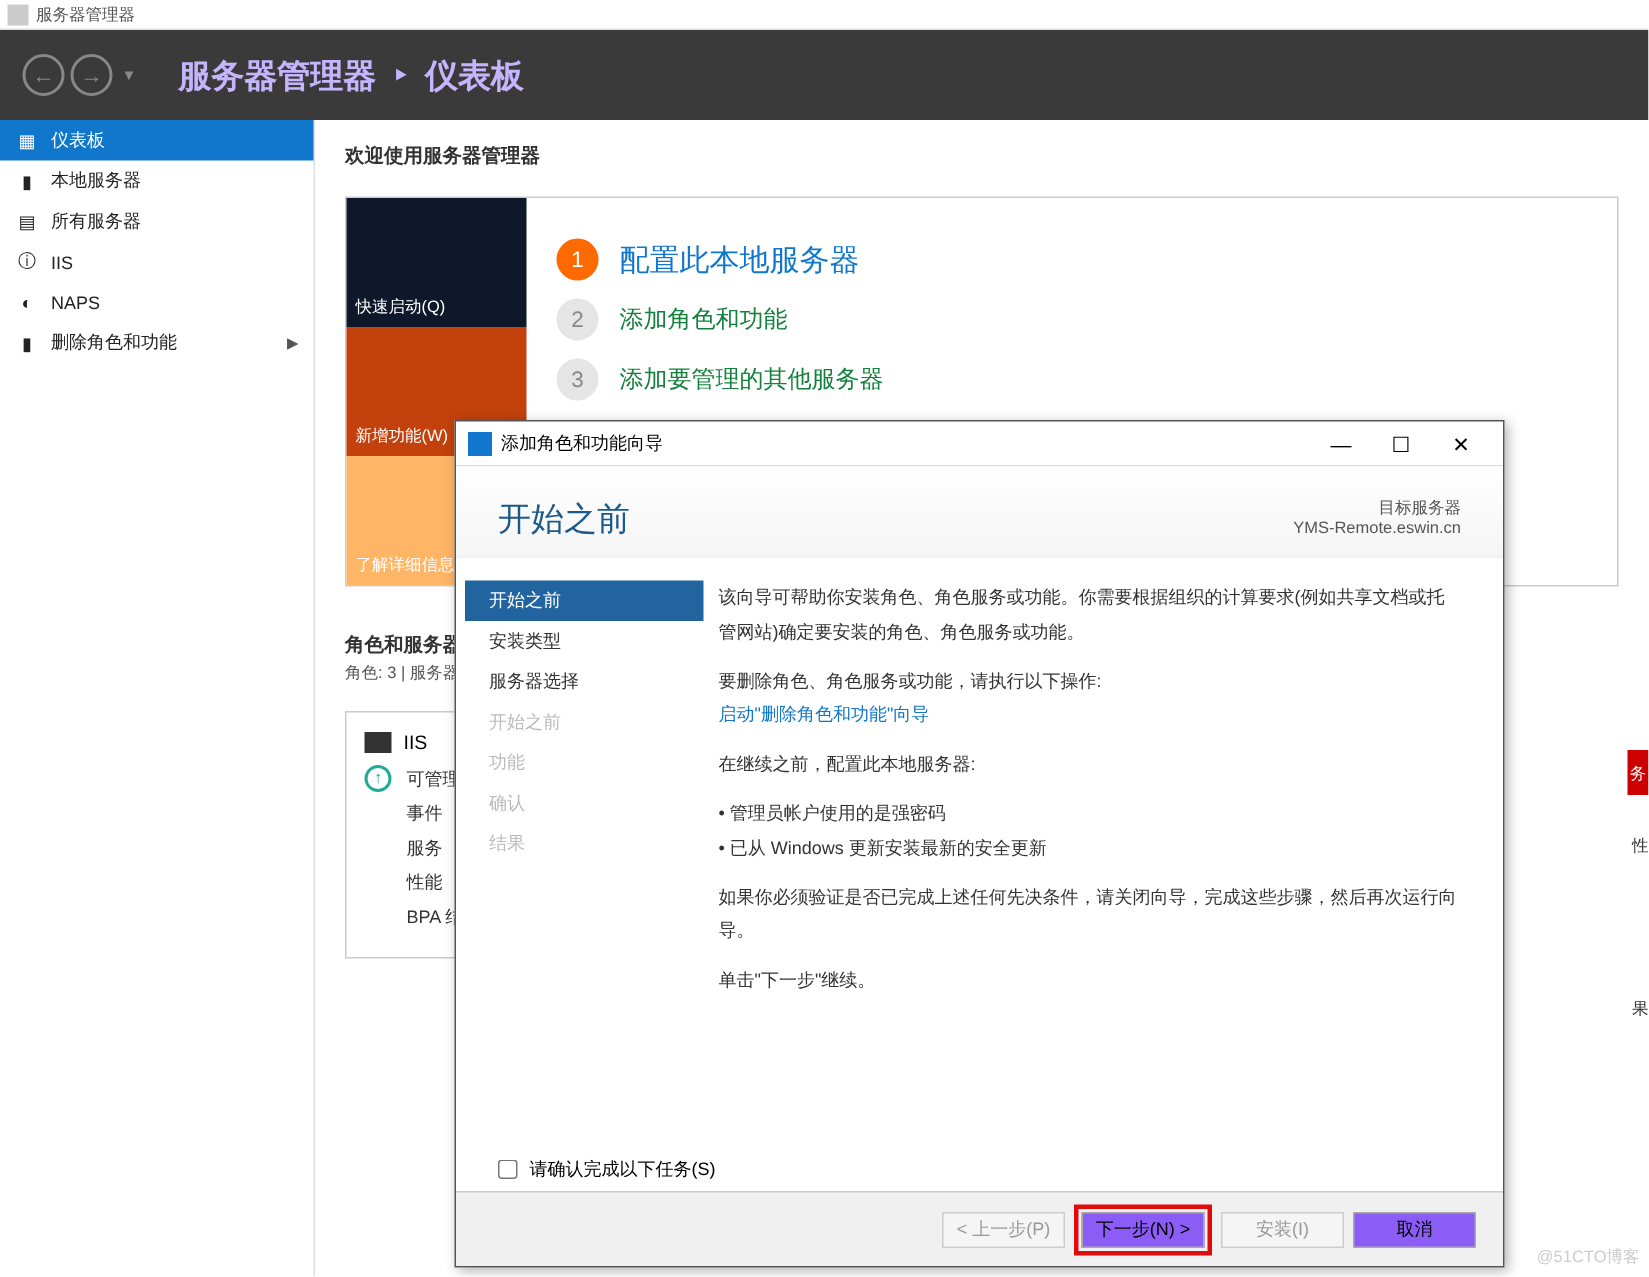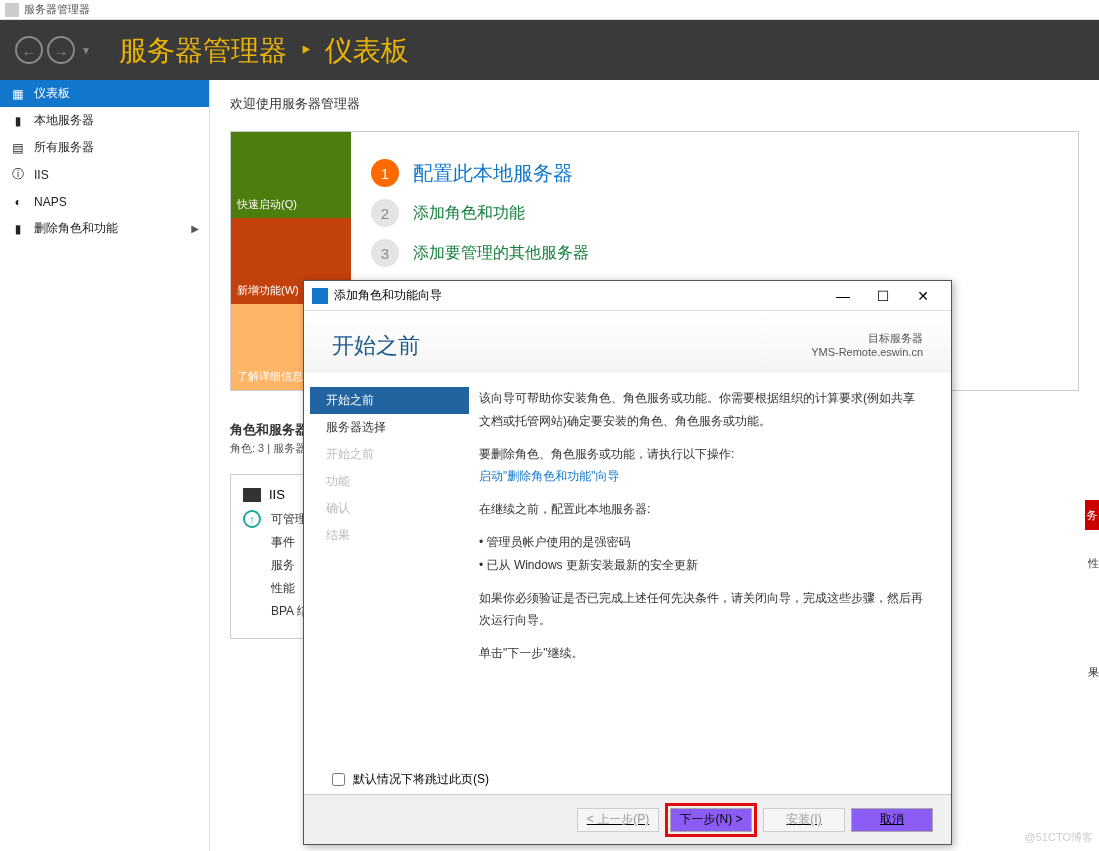--- a/index.html
+++ b/index.html
@@ -4,36 +4,36 @@
 <style>
 * { box-sizing: border-box; margin: 0; padding: 0; font-family: "Microsoft YaHei", "Segoe UI", sans-serif; }
 body { width: 1099px; height: 851px; background: #fff; overflow: hidden; position: relative; }
 
 .titlebar { height: 20px; background: #fff; border-bottom: 1px solid #ddd; display: flex; align-items: center; padding: 0 5px; font-size: 11px; color: #555; }
 .titlebar .icon { width: 14px; height: 14px; background: #ccc; margin-right: 5px; }
 
 .header { height: 60px; background: #3a3a3a; display: flex; align-items: center; padding: 0 15px; color: #fff; }
 .nav-arrow { width: 28px; height: 28px; border: 2px solid #888; border-radius: 50%; display: flex; align-items: center; justify-content: center; color: #888; margin-right: 4px; font-size: 15px; }
 .nav-dd { color: #888; margin: 0 8px 0 2px; font-size: 10px; }
-.breadcrumb { font-size: 28px; color: #eab308; margin-left: 20px; }
+.breadcrumb { font-size: 22px; color: #c4b5fd; margin-left: 20px; font-weight: bold; }
 
 .main { display: flex; height: 771px; }
 
 .sidebar { width: 210px; background: #fff; border-right: 1px solid #ddd; }
 .side-item { height: 27px; display: flex; align-items: center; padding: 0 10px; font-size: 12px; color: #222; cursor: pointer; }
 .side-item.active { background: #1177cc; color: #fff; }
 .side-item .s-icon { width: 16px; height: 16px; margin-right: 8px; display: flex; align-items: center; justify-content: center; font-size: 12px; }
 .side-item .chev { margin-left: auto; font-size: 10px; color: #555; }
 
 .content { flex: 1; background: #fff; padding: 15px 20px; position: relative; }
-.welcome { font-size: 13px; color: #333; margin-bottom: 18px; font-weight: normal; }
+.welcome { font-size: 13px; color: #333; margin-bottom: 18px; font-weight: bold; }
 .dash-tile { display: flex; border: 1px solid #ccc; margin-bottom: 30px; min-height: 260px; }
 .tile-sidebar { width: 120px; display: flex; flex-direction: column; font-size: 11px; color: #fff; }
 .ts-block { flex: 1; display: flex; align-items: flex-end; padding: 6px; }
-.ts-q { background: #4d7c0f; }
+.ts-q { background: #0f172a; }
 .ts-n { background: #c2410c; }
 .ts-l { background: #ffb566; }
 .tile-body { flex: 1; padding: 15px 20px; }
 .step { display: flex; align-items: center; margin: 12px 0; font-size: 16px; }
 .step .num { width: 28px; height: 28px; border-radius: 50%; display: flex; align-items: center; justify-content: center; margin-right: 14px; font-size: 15px; }
 .step.a .num { background: #ff6a00; color: #fff; }
 .step.b .num { background: #e5e5e5; color: #888; }
 .step.a .lbl { color: #1177cc; font-size: 20px; }
 .step.b .lbl { color: #15803d; }
 
@@ -44,21 +44,21 @@
 .group-title { display: flex; align-items: center; font-size: 13px; margin-bottom: 8px; }
 .group-title .g-icon { width: 18px; height: 14px; background: #333; margin-right: 8px; }
 .stat-row { display: flex; align-items: center; font-size: 12px; margin: 6px 0; color: #333; }
 .stat-icon { width: 18px; height: 18px; border: 2px solid #2a9; border-radius: 50%; display: flex; align-items: center; justify-content: center; margin-right: 10px; color: #2a9; font-size: 11px; }
 
 .right-bar { position: absolute; right: 0; top: 500px; width: 14px; height: 30px; background: #c00; color: #fff; font-size: 11px; display: flex; align-items: center; justify-content: center; }
 .rb2 { position: absolute; right: 0; top: 556px; font-size: 11px; color: #333; }
 .rb3 { position: absolute; right: 0; top: 665px; font-size: 11px; color: #333; }
 
 
-.dialog { position: absolute; left: 303px; top: 280px; width: 649px; height: 565px; background: #fff; border: 1px solid #555; box-shadow: 2px 2px 8px rgba(0,0,0,0.3); display: flex; flex-direction: column; }
+.dialog { position: absolute; left: 303px; top: 280px; width: 700px; height: 565px; background: #fff; border: 1px solid #555; box-shadow: 2px 2px 8px rgba(0,0,0,0.3); display: flex; flex-direction: column; }
 .dlg-title { height: 30px; display: flex; align-items: center; padding: 0 8px; border-bottom: 1px solid #ddd; font-size: 12px; }
 .dlg-title .d-icon { width: 16px; height: 16px; background: #1177cc; margin-right: 6px; }
 .dlg-title .spacer { flex: 1; }
 .dlg-ctrl { width: 40px; text-align: center; font-size: 14px; cursor: pointer; }
 
 .dlg-head { padding: 20px 28px 10px; display: flex; justify-content: space-between; align-items: flex-start; border-bottom: 1px solid #eee; background: linear-gradient(#fff, #f5f5f5); }
 .dlg-head h1 { font-size: 22px; color: #1a5a8a; font-weight: normal; }
 .dlg-target { text-align: right; font-size: 11px; color: #555; }
 
 .dlg-body { flex: 1; display: flex; padding: 0; }
@@ -70,21 +70,21 @@
 
 .dlg-content { flex: 1; padding: 15px 28px 10px 10px; font-size: 12px; color: #333; line-height: 1.9; }
 .dlg-content p { margin-bottom: 10px; }
 .dlg-content .link { color: #1177cc; cursor: pointer; }
 .dlg-content .bullets { margin: 4px 0 10px; }
 .dlg-content .bullets div::before { content: "• "; }
 
 .dlg-skip { padding: 6px 28px; font-size: 12px; display: flex; align-items: center; }
 .dlg-skip input { margin-right: 8px; }
 
-.dlg-footer { height: 50px; border-top: 1px solid #ccc; display: flex; align-items: center; justify-content: flex-end; padding: 0 18px; gap: 6px; background: #f0f0f0; text-decoration: underline; }
+.dlg-footer { height: 50px; border-top: 1px solid #ccc; display: flex; align-items: center; justify-content: flex-end; padding: 0 18px; gap: 6px; background: #f0f0f0; }
 .btn { min-width: 82px; height: 24px; font-size: 12px; background: #8b5cf6; border: 1px solid #aaa; cursor: pointer; }
 .btn[disabled] { color: #999; border-color: #ccc; background: #f5f5f5; }
 .highlight { border: 3px solid #e00c0c; padding: 2px; }
 .highlight .btn { margin: 0; }
 .watermark { position: absolute; right: 6px; bottom: 6px; font-size: 11px; color: #ccc; text-align: right; }
 </style>
 </head>
 <body>
 
 <div class="titlebar">
@@ -214,20 +214,21 @@
     <h1>开始之前</h1>
     <div class="dlg-target">
       <div>目标服务器</div>
       <div>YMS-Remote.eswin.cn</div>
     </div>
   </div>
 
   <div class="dlg-body">
     <div class="dlg-steps">
       <div class="dlg-step active">开始之前</div>
+      <div class="dlg-step enabled">安装类型</div>
       <div class="dlg-step enabled">服务器选择</div>
       <div class="dlg-step disabled">开始之前</div>
       <div class="dlg-step disabled">功能</div>
       <div class="dlg-step disabled">确认</div>
       <div class="dlg-step disabled">结果</div>
     </div>
     <div class="dlg-content">
       <p>该向导可帮助你安装角色、角色服务或功能。你需要根据组织的计算要求(例如共享文档或托管网站)确定要安装的角色、角色服务或功能。</p>
       <p>
         <span>要删除角色、角色服务或功能，请执行以下操作:</span><br>
@@ -238,21 +239,21 @@
         <div>管理员帐户使用的是强密码</div>
         <div>已从 Windows 更新安装最新的安全更新</div>
       </div>
       <p>如果你必须验证是否已完成上述任何先决条件，请关闭向导，完成这些步骤，然后再次运行向导。</p>
       <p>单击"下一步"继续。</p>
     </div>
   </div>
 
   <div class="dlg-skip">
     <input type="checkbox" style="">
-    <span>默认情况下将跳过此页(S)</span>
+    <span>请确认完成以下任务(S)</span>
   </div>
 
   <div class="dlg-footer">
     <button class="btn" disabled="">&lt; 上一步(P)</button>
     <span class="highlight">
       <button class="btn">下一步(N) &gt;</button>
     </span>
     <button class="btn" disabled="">安装(I)</button>
     <button class="btn">取消</button>
   </div>

